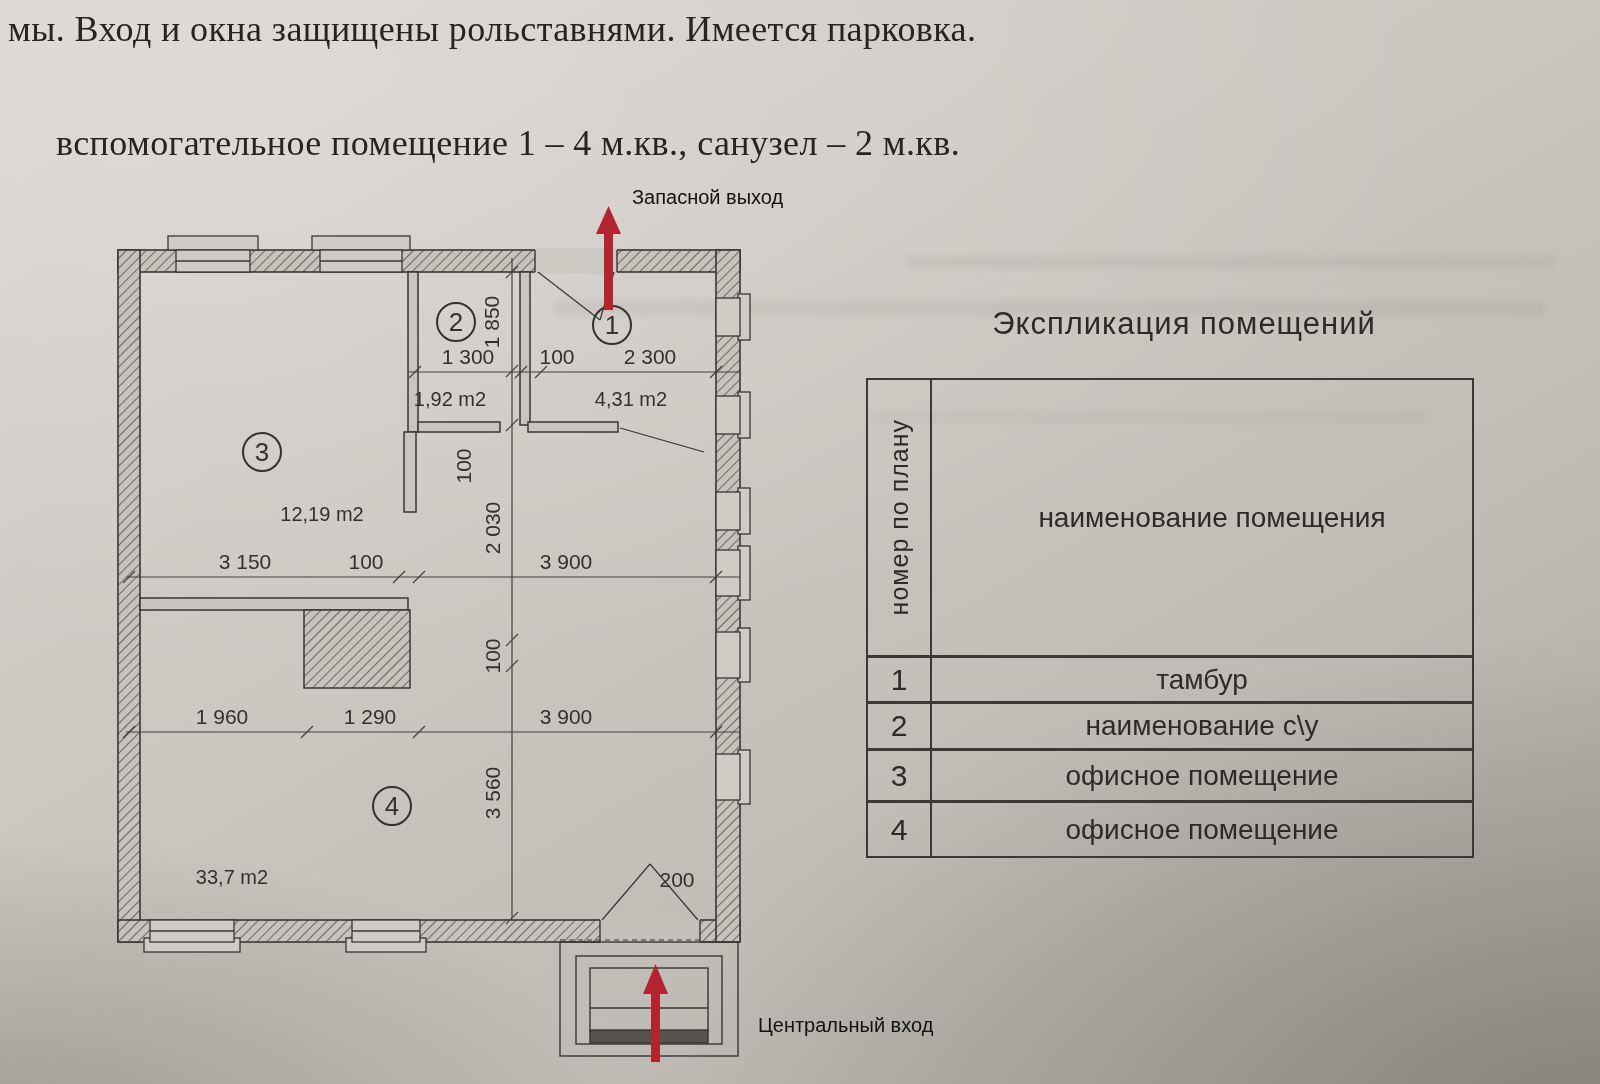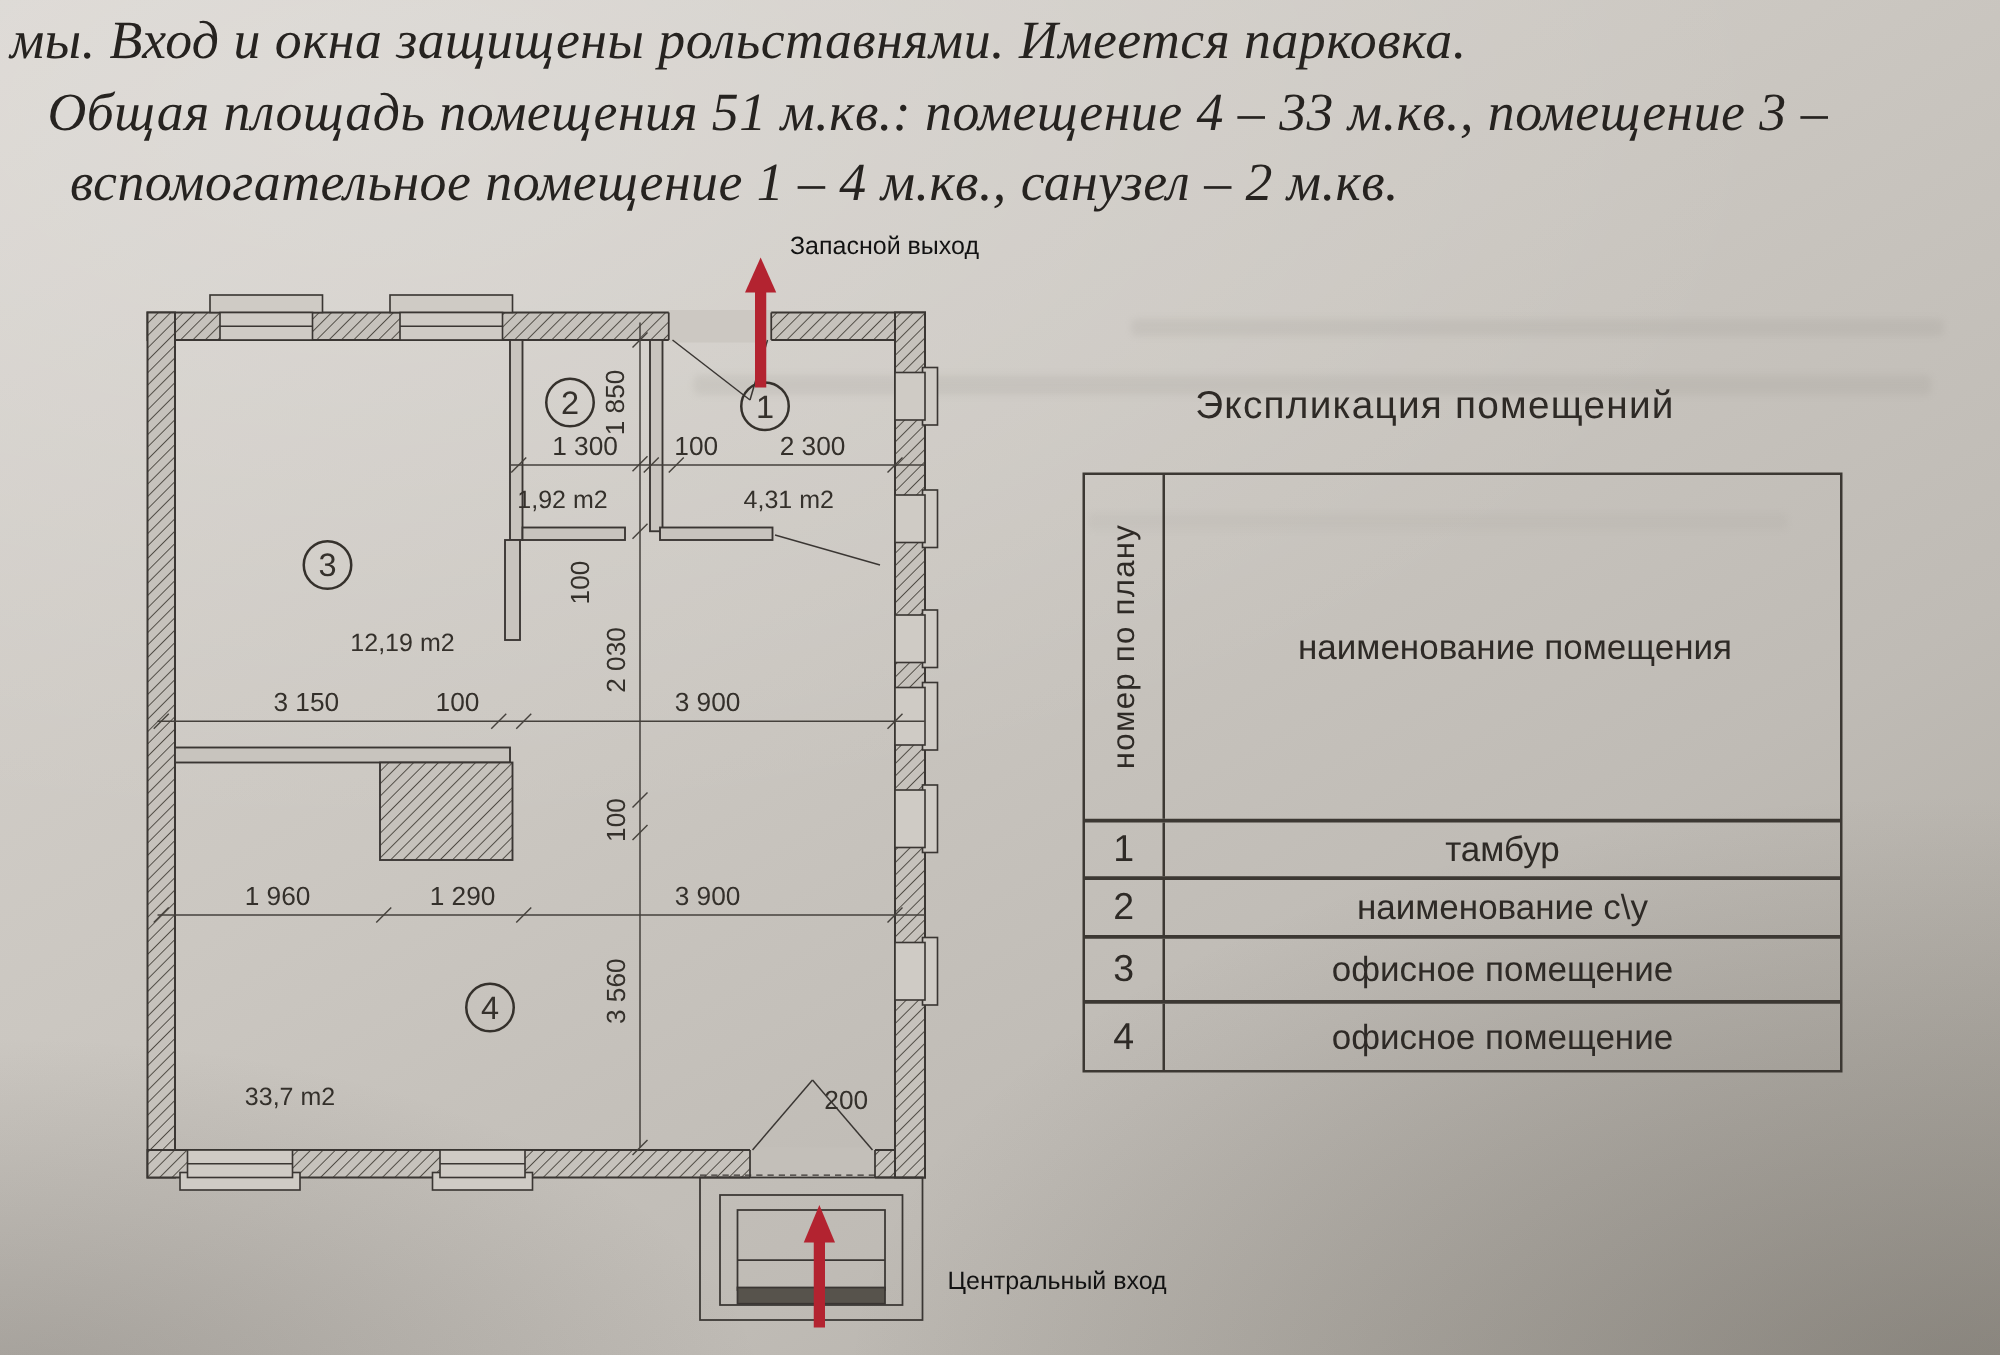--- a/index.html
+++ b/index.html
@@ -8,36 +8,36 @@
     font-family:"Liberation Sans",sans-serif;
     background:
       radial-gradient(120% 90% at 18% 8%, rgba(255,255,255,0.20), transparent 60%),
       radial-gradient(90% 70% at 98% 102%, rgba(55,50,44,0.30), transparent 62%),
       radial-gradient(70% 50% at 0% 104%, rgba(55,50,44,0.25), transparent 55%),
       linear-gradient(150deg,#d9d5d0 0%,#cbc7c1 42%,#bfbbb5 70%,#aba79f 100%);
   }
   .headtext{
     position:absolute;
     font-family:"Liberation Serif",serif;
-    font-size:43px;color:#262320;letter-spacing:.4px;white-space:nowrap;font-style:italic;
+    font-size:36px;color:#262320;letter-spacing:.4px;white-space:nowrap;
   }
   .line1{left:8px;top:8px;}
   .line2{left:38px;top:66px;}
   .line3{left:8px;top:122px;margin-left:48px;}
   .small-label{position:absolute;font-size:20px;color:#121212;white-space:nowrap;}
   .exit-label{left:632px;top:186px;}
   .entrance-label{left:758px;top:1014px;}
   .ghost{position:absolute;background:#8f8b84;opacity:.14;filter:blur(3px);border-radius:4px;}
   .ghost1{left:555px;top:300px;width:990px;height:16px;}
   .ghost2{left:905px;top:255px;width:650px;height:14px;}
   .ghost3{left:870px;top:410px;width:560px;height:14px;opacity:.08;}
   svg.plan{position:absolute;left:0;top:0;}
   
   .legend-title{
-    position:absolute;left:848px;top:306px;width:600px;text-align:center;
+    position:absolute;left:884px;top:306px;width:600px;text-align:center;
     font-size:31px;color:#2e2a26;letter-spacing:1px;white-space:nowrap;
   }
   .legend-table{
     position:absolute;left:866px;top:378px;width:608px;height:480px;
     border:2.5px solid #3c3833;color:#2e2a26;box-sizing:border-box;
     display:flex;flex-direction:column;
   }
   .lt-row{display:flex;flex:0 0 auto;box-sizing:border-box;}
   .lt-header{height:275px;}
   .lt-r1{height:46px;border-top:3px solid #3c3833;}
@@ -54,21 +54,20 @@
     writing-mode:vertical-rl;transform:rotate(180deg);
     font-size:25px;letter-spacing:1px;white-space:nowrap;
   }
 </style>
 </head>
 <body>
 
 <div class="page">
 
   <div class="headtext line1">мы. Вход и окна защищены рольставнями. Имеется парковка.</div>
-  <div class="headtext line2">Общая площадь помещения 51 м.кв.: помещение 4 – 33 м.кв., помещение 3 –</div>
   <div class="headtext line3">вспомогательное помещение 1 – 4 м.кв., санузел – 2 м.кв.</div>
 
   <div class="ghost ghost1"></div>
   <div class="ghost ghost2"></div>
   <div class="ghost ghost3"></div>
 
   <div class="small-label exit-label">Запасной выход</div>
   <div class="small-label entrance-label">Центральный вход</div>
 
   <svg class="plan" width="1600" height="1084" viewBox="0 0 1600 1084">

